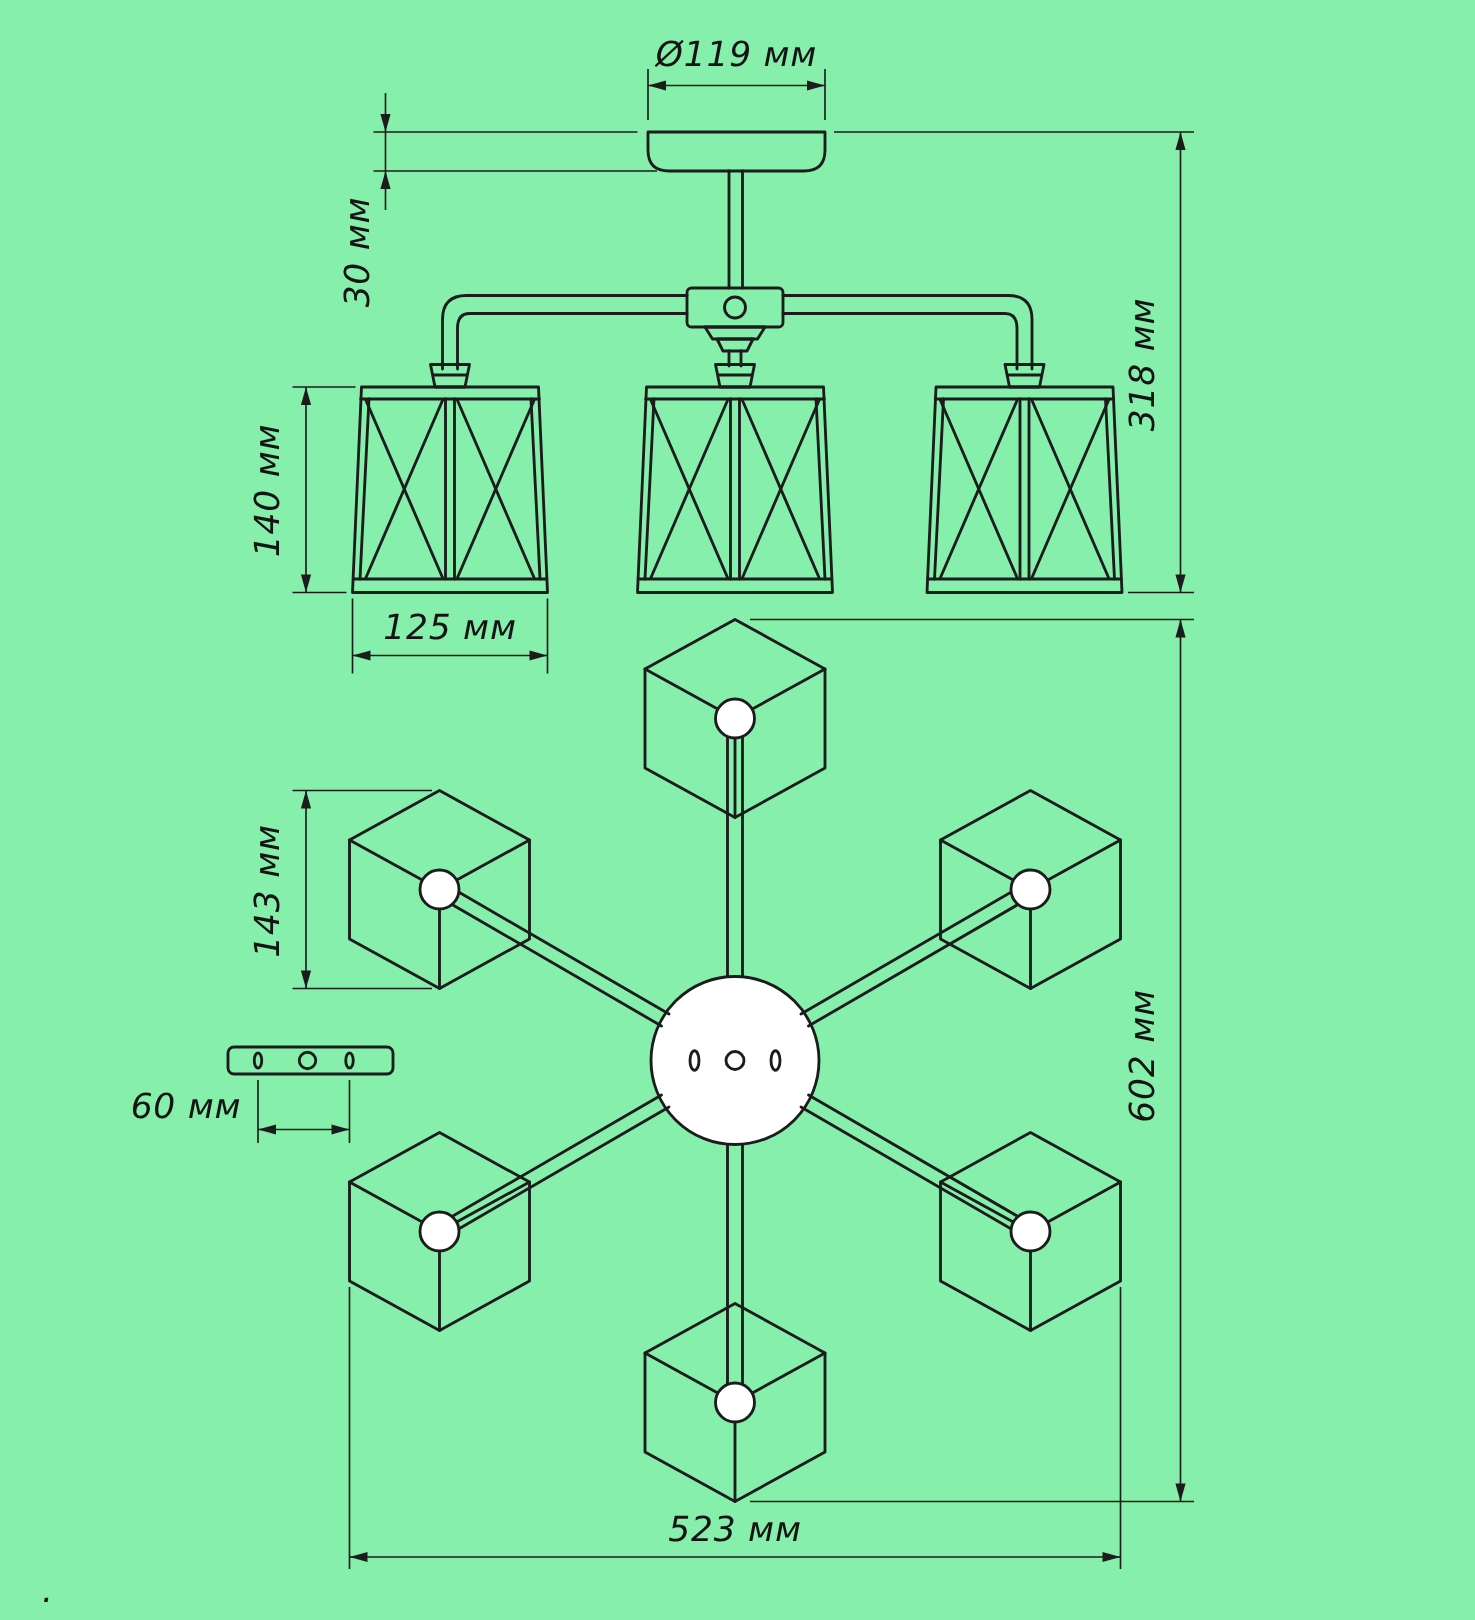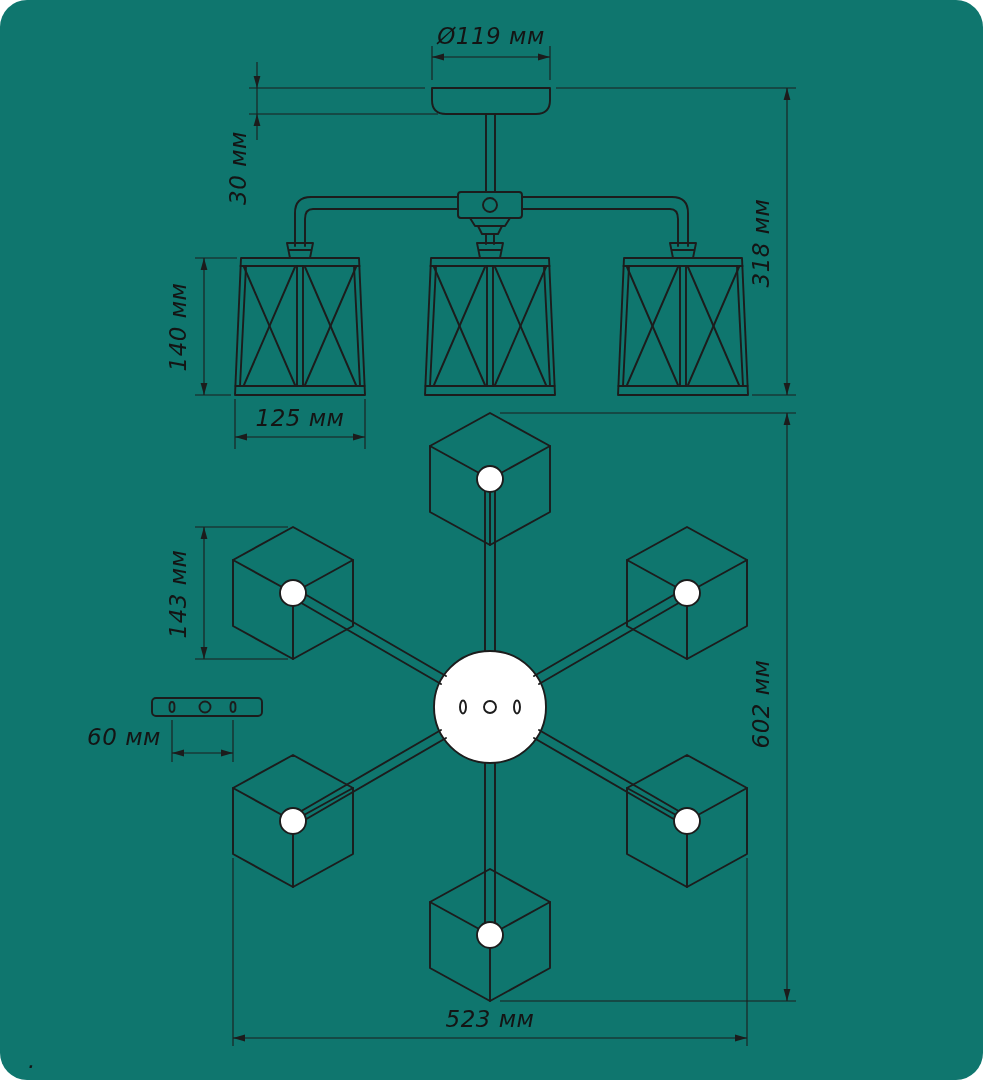--- a/index.html
+++ b/index.html
@@ -4,23 +4,22 @@
 <style>
   html, body {
     margin: 0;
     padding: 0;
     background: #ffffff;
   }
   .stage {
     position: relative;
     width: 983px;
     height: 1080px;
-    background: #0f766e;
+    background: #86efac;
     overflow: hidden;
-    border-radius: 27px;
   }
   svg { display: block; }
   .obj {
     stroke: #1c1c1c;
     stroke-width: 1.9;
     fill: none;
     stroke-linecap: round;
     stroke-linejoin: round;
   }
   .obj-fill {

